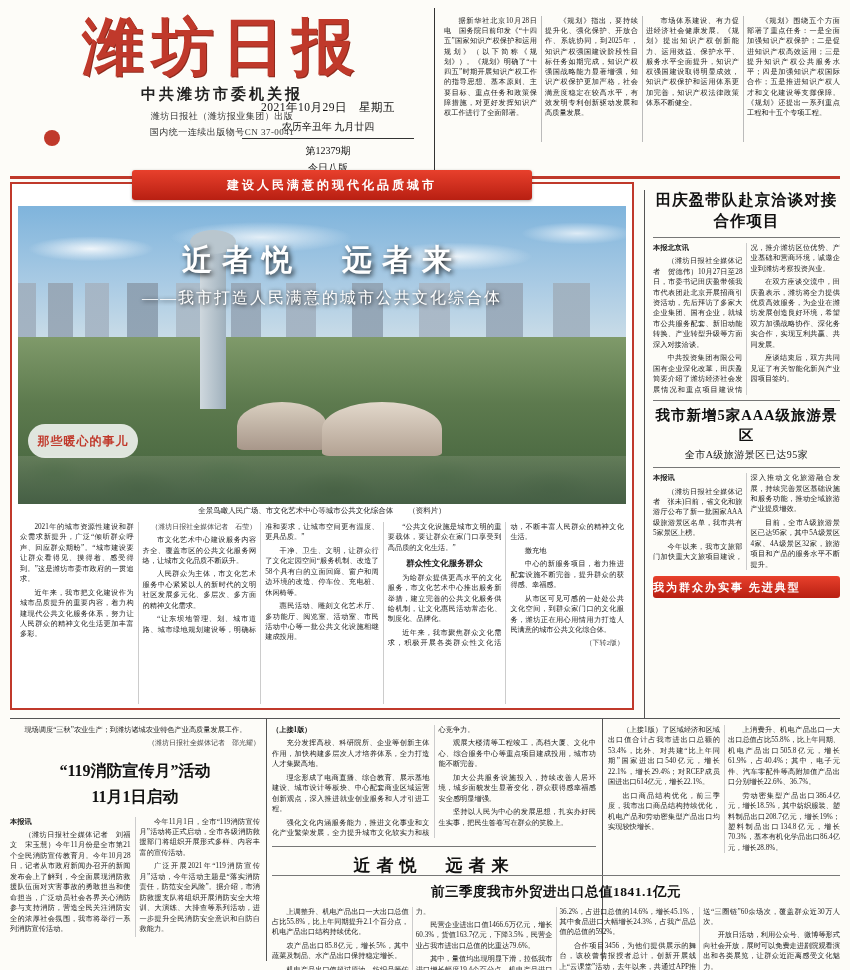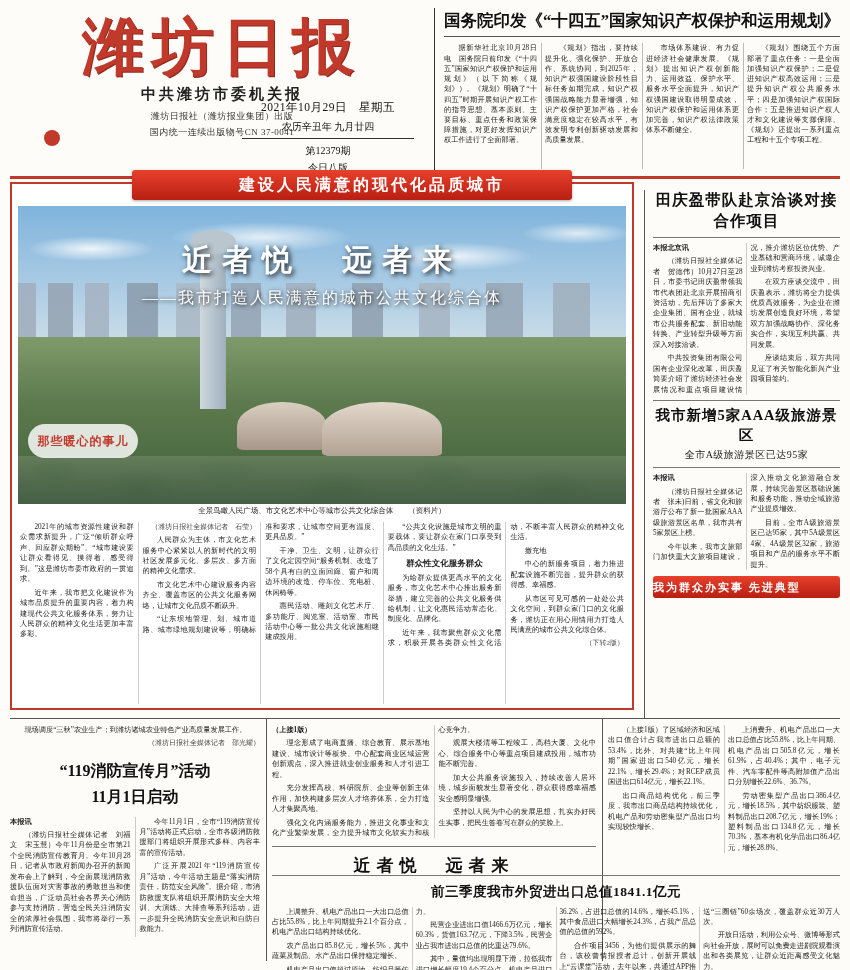--- a/index.html
+++ b/index.html
@@ -147,27 +147,26 @@
     box-sizing: border-box;
     background: #fff;
   }
   .pkg-banner {
     position: absolute;
     left: 120px; top: -14px;
     width: 400px; height: 30px;
     background: linear-gradient(180deg,#e8402c,#b81f12);
     border-radius: 3px;
     color: #fff;
-    font-size: 16px;
+    font-size: 12px;
     font-weight: bold;
     letter-spacing: 3px;
     text-align: center;
     line-height: 30px;
     box-shadow: 0 1px 3px rgba(0,0,0,.35);
-    padding-left: 40px;
   }
   .pkg-banner::before, .pkg-banner::after {
     content: "";
     position: absolute;
     top: 6px;
     width: 26px; height: 18px;
     background: #9c1a0d;
     z-index: -1;
   }
   .pkg-banner::before { left: -16px; transform: skewY(12deg); }
@@ -477,21 +476,20 @@
       <div class="d1">2021年10月29日　星期五</div>
       <div class="d2">农历辛丑年 九月廿四</div>
       <div class="divline"></div>
       <div class="d3">第12379期</div>
       <div class="d3">今日八版</div>
     </div>
 
     <div class="head-divider-v"></div>
 
     <div class="lead-top">
-      <div class="lead-top-title">国务院印发《“十四五”国家知识产权保护和运用规划》</div>
       <div class="lead-top-cols">
         <p>据新华社北京10月28日电　国务院日前印发《“十四五”国家知识产权保护和运用规划》（以下简称《规划》）。《规划》明确了“十四五”时期开展知识产权工作的指导思想、基本原则、主要目标、重点任务和政策保障措施，对更好发挥知识产权工作进行了全面部署。</p>
         <p>《规划》指出，要持续提升化、强化保护、开放合作、系统协同，到2025年，知识产权强国建设阶段性目标任务如期完成，知识产权强国战略能力显著增强，知识产权保护更加严格，社会满意度稳定在较高水平，有效发明专利创新驱动发展和高质量发展。</p>
         <p>市场体系建设、有力促进经济社会健康发展。《规划》提出知识产权创新能力、运用效益、保护水平、服务水平全面提升，知识产权强国建设取得明显成效，知识产权保护和运用体系更加完善，知识产权法律政策体系不断健全。</p>
         <p>《规划》围绕五个方面部署了重点任务：一是全面加强知识产权保护；二是促进知识产权高效运用；三是提升知识产权公共服务水平；四是加强知识产权国际合作；五是推进知识产权人才和文化建设等支撑保障。《规划》还提出一系列重点工程和十五个专项工程。</p>
       </div>
     </div>
   </div>
 
   <div class="hr-thick"></div>
@@ -515,22 +513,22 @@
         <div class="photo-sub">——我市打造人民满意的城市公共文化综合体</div>
         <div class="photo-badge">那些暖心的事儿</div>
       </div>
 
       <div class="photo-caption">全景鸟瞰人民广场、市文化艺术中心等城市公共文化综合体　　（资料片）</div>
 
       <div class="pkg-cols">
         <p>2021年的城市资源性建设和群众需求新提升，广泛“倾听群众呼声、回应群众期盼”。“城市建设要让群众看得见、摸得着、感受得到。”这是潍坊市委市政府的一贯追求。</p>
         <p>近年来，我市把文化建设作为城市品质提升的重要内容，着力构建现代公共文化服务体系，努力让人民群众的精神文化生活更加丰富多彩。</p>
         <p class="byline">（潍坊日报社全媒体记者　石莹）</p>
+        <p>市文化艺术中心建设服务内容齐全、覆盖市区的公共文化服务网络，让城市文化品质不断跃升。</p>
         <p>人民群众为主体，市文化艺术服务中心紧紧以人的新时代的文明社区发展多元化、多层次、多方面的精神文化需求。</p>
-        <p>市文化艺术中心建设服务内容齐全、覆盖市区的公共文化服务网络，让城市文化品质不断跃升。</p>
         <p>“让东坝地管理、划、城市道路、城市绿地规划建设等，明确标准和要求，让城市空间更有温度、更具品质。”</p>
         <p>干净、卫生、文明，让群众行了文化定园空间“服务机制、改造了58个具有自的立面回廊、窗户和周边环境的改造、停车位、充电桩、休闲椅等。</p>
         <p>惠民活动、雕刻文化艺术厅、多功能厅、阅览室、活动室、市民活动中心等一批公共文化设施相继建成投用。</p>
         <p>“公共文化设施是城市文明的重要载体，要让群众在家门口享受到高品质的文化生活。”</p>
         <p class="subhead">群众性文化服务群众</p>
         <p>为给群众提供更高水平的文化服务，市文化艺术中心推出服务新举措，建立完善的公共文化服务供给机制，让文化惠民活动常态化、制度化、品牌化。</p>
         <p>近年来，我市聚焦群众文化需求，积极开展各类群众性文化活动，不断丰富人民群众的精神文化生活。</p>
         <p>撤充地</p>
         <p>中心的新服务项目，着力推进配套设施不断完善，提升群众的获得感、幸福感。</p>
         <p>从市区可见可感的一处处公共文化空间，到群众家门口的文化服务，潍坊正在用心用情用力打造人民满意的城市公共文化综合体。</p>
@@ -577,22 +575,22 @@
           <p class="lead">本报讯</p>
           <p>（潍坊日报社全媒体记者　刘福文　宋玉慧）今年11月份是全市第21个全民消防宣传教育月。今年10月28日，记者从市政府新闻办召开的新闻发布会上了解到，今全面展现消防救援队伍面对灾害事故的勇敢担当和使命担当，广泛动员社会各界关心消防参与支持消防，营造全民关注消防安全的浓厚社会氛围，我市将举行一系列消防宣传活动。</p>
           <p>今年11月1日，全市“119消防宣传月”活动将正式启动，全市各级消防救援部门将组织开展形式多样、内容丰富的宣传活动。</p>
           <p>广泛开展2021年“119消防宣传月”活动，今年活动主题是“落实消防责任，防范安全风险”。据介绍，市消防救援支队将组织开展消防安全大培训、大演练、大排查等系列活动，进一步提升全民消防安全意识和自防自救能力。</p>
         </div>
       </div>
 
       <div class="b-col b-mid">
         <div class="b-mid-cols">
           <p class="lead">（上接1版）</p>
+          <p>充分发挥高校、科研院所、企业等创新主体作用，加快构建多层次人才培养体系，全力打造人才集聚高地。</p>
           <p>理念形成了电商直播、综合教育、展示基地建设、城市设计等板块、中心配套商业区域运营创新观点，深入推进就业创业服务和人才引进工程。</p>
-          <p>充分发挥高校、科研院所、企业等创新主体作用，加快构建多层次人才培养体系，全力打造人才集聚高地。</p>
           <p>强化文化内涵服务能力，推进文化事业和文化产业繁荣发展，全力提升城市文化软实力和核心竞争力。</p>
           <p>观展大楼清等工程竣工，高档大厦、文化中心、综合服务中心等重点项目建成投用，城市功能不断完善。</p>
           <p>加大公共服务设施投入，持续改善人居环境，城乡面貌发生显著变化，群众获得感幸福感安全感明显增强。</p>
           <p>坚持以人民为中心的发展思想，扎实办好民生实事，把民生答卷写在群众的笑脸上。</p>
         </div>
         <div class="b-mid-title">近者悦　远者来</div>
       </div>
 
       <div class="b-col b-right">
         <div class="b-right-top-cols">

